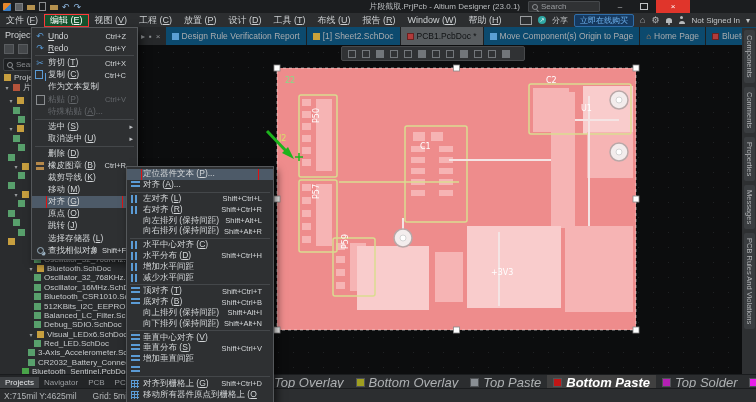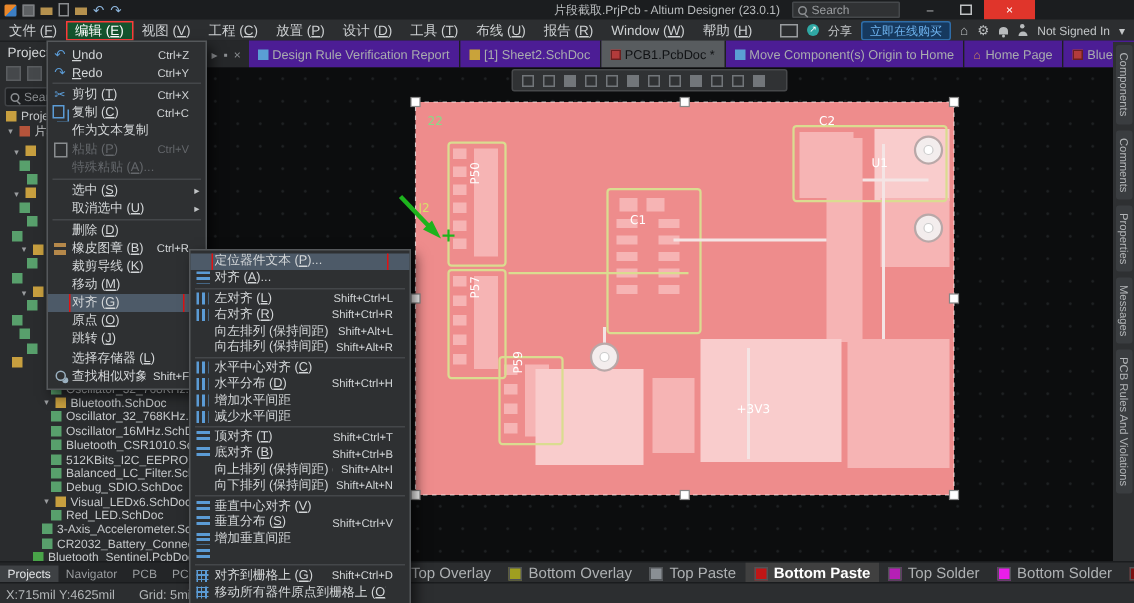--- a/index.html
+++ b/index.html
@@ -39,21 +39,21 @@
   .qi-bell{width:6px;height:5px;background:#b8bbbd;border-radius:50% 50% 0 0;position:relative;margin-top:1px;}
   .qi-bell::after{content:"";position:absolute;left:2px;bottom:-2px;width:2px;height:2px;border-radius:50%;background:#b8bbbd;}
   .qi-person{position:relative;width:8px;height:8px;}
   .qi-person::before{content:"";position:absolute;top:0;left:2.5px;width:3px;height:3px;border-radius:50%;background:#b8bbbd;}
   .qi-person::after{content:"";position:absolute;bottom:0;left:1px;width:6px;height:3.5px;border-radius:3px 3px 0 0;background:#b8bbbd;}
   
   #tabbar{position:absolute;left:136px;top:27px;width:606px;height:18px;background:#26282a;
           display:flex;align-items:stretch;border-bottom:1px solid #151718;}
   #tabctrls{display:flex;align-items:center;gap:4px;padding:0 5px;color:#8d9093;font-size:8px;}
   .dt{display:flex;align-items:center;gap:3px;padding:0 6px;font-size:8.5px;color:#a9acaf;
-      background:#4c1d95;border-right:1px solid #1d1f21;white-space:nowrap;}
+      background:#0c4a6e;border-right:1px solid #1d1f21;white-space:nowrap;}
   .dt.active{background:#585c5f;color:#101214;}
   .dti{width:7px;height:7px;flex:none;}
   .dti-doc{background:#5a9fd4;}
   .dti-folder{background:#c9a33a;}
   .dti-pcb{background:#b23b3b;box-shadow:0 0 0 1px #6a2020 inset;}
   .dti-home{background:none;color:#cf8a5b;font-size:8px;line-height:7px;width:auto;}
   
   #panel{position:absolute;left:0;top:28px;width:136px;height:360px;background:#2a2c2e;border-right:1px solid #1a1c1e;overflow:hidden;}
   .p-head{height:14px;display:flex;align-items:center;padding-left:5px;font-size:9px;color:#d4d7d9;}
   .p-tools{display:flex;gap:4px;padding:2px 4px;}
@@ -76,21 +76,21 @@
   
   #canvas{position:absolute;left:136px;top:45px;width:606px;height:329px;background:#0c0d0e;
           background-image:radial-gradient(#1f2224 0.8px, transparent 1px);background-size:15px 15px;}
   #ctoolbar{position:absolute;left:205px;top:1px;width:170px;height:13px;background:#303234;
             border:1px solid #47494b;border-radius:2px;display:flex;align-items:center;gap:6px;padding:0 6px;}
   .cti{width:6px;height:6px;border:1px solid #72767a;}
   .cti:nth-child(3n){background:#72767a;}
   
   #layerbar{position:absolute;left:136px;top:374px;width:606px;height:14px;background:#2b2d2f;
             display:flex;align-items:center;padding-left:119px;overflow:hidden;border-top:1px solid #1a1c1e;}
-  .lt{display:flex;align-items:center;gap:4px;padding:0 6px;font-size:10px;color:#aeb1b3;white-space:nowrap;height:100%;}
+  .lt{display:flex;align-items:center;gap:4px;padding:0 6px;font-size:13px;color:#aeb1b3;white-space:nowrap;height:100%;font-style:italic;}
   .lt.active{color:#ffffff;font-weight:bold;background:#404040;}
   .lsq{width:7px;height:7px;border:1px solid #505356;flex:none;}
   #statusbar{position:absolute;left:0;top:388px;width:756px;height:14px;background:#2c2e30;border-top:1px solid #1a1c1e;
              display:flex;align-items:center;gap:16px;padding-left:4px;font-size:8.5px;color:#b4b7b9;}
   
   #rightstrip{position:absolute;right:0;top:28px;width:14px;height:360px;background:#2e3032;display:flex;flex-direction:column;align-items:center;}
   .rt{writing-mode:vertical-rl;font-size:7.5px;color:#b2b5b7;background:#3a3d40;padding:5px 1px;margin:2px 1px;border-radius:2px;white-space:nowrap;}
   
   .popup{position:absolute;background:#2e3032;border:1px solid #55585b;box-shadow:3px 4px 8px rgba(0,0,0,.6);padding:2px 0;z-index:60;}
   #editmenu{left:31px;top:27px;width:105px;}
@@ -183,21 +183,21 @@
         <div class="dt">
           <span class="dti dti-folder"></span>
           <span>[1] Sheet2.SchDoc</span>
         </div>
         <div class="dt active">
           <span class="dti dti-pcb"></span>
           <span>PCB1.PcbDoc *</span>
         </div>
         <div class="dt">
           <span class="dti dti-doc"></span>
-          <span>Move Component(s) Origin to Home</span>
+          <span>Move Component(s) Origin to Page</span>
         </div>
         <div class="dt">
           <span class="dti dti-home">⌂</span>
           <span>Home Page</span>
         </div>
         <div class="dt">
           <span class="dti dti-pcb"></span>
           <span>Bluetooth_Sentinel.PcbDoc</span>
         </div>
       </div>

